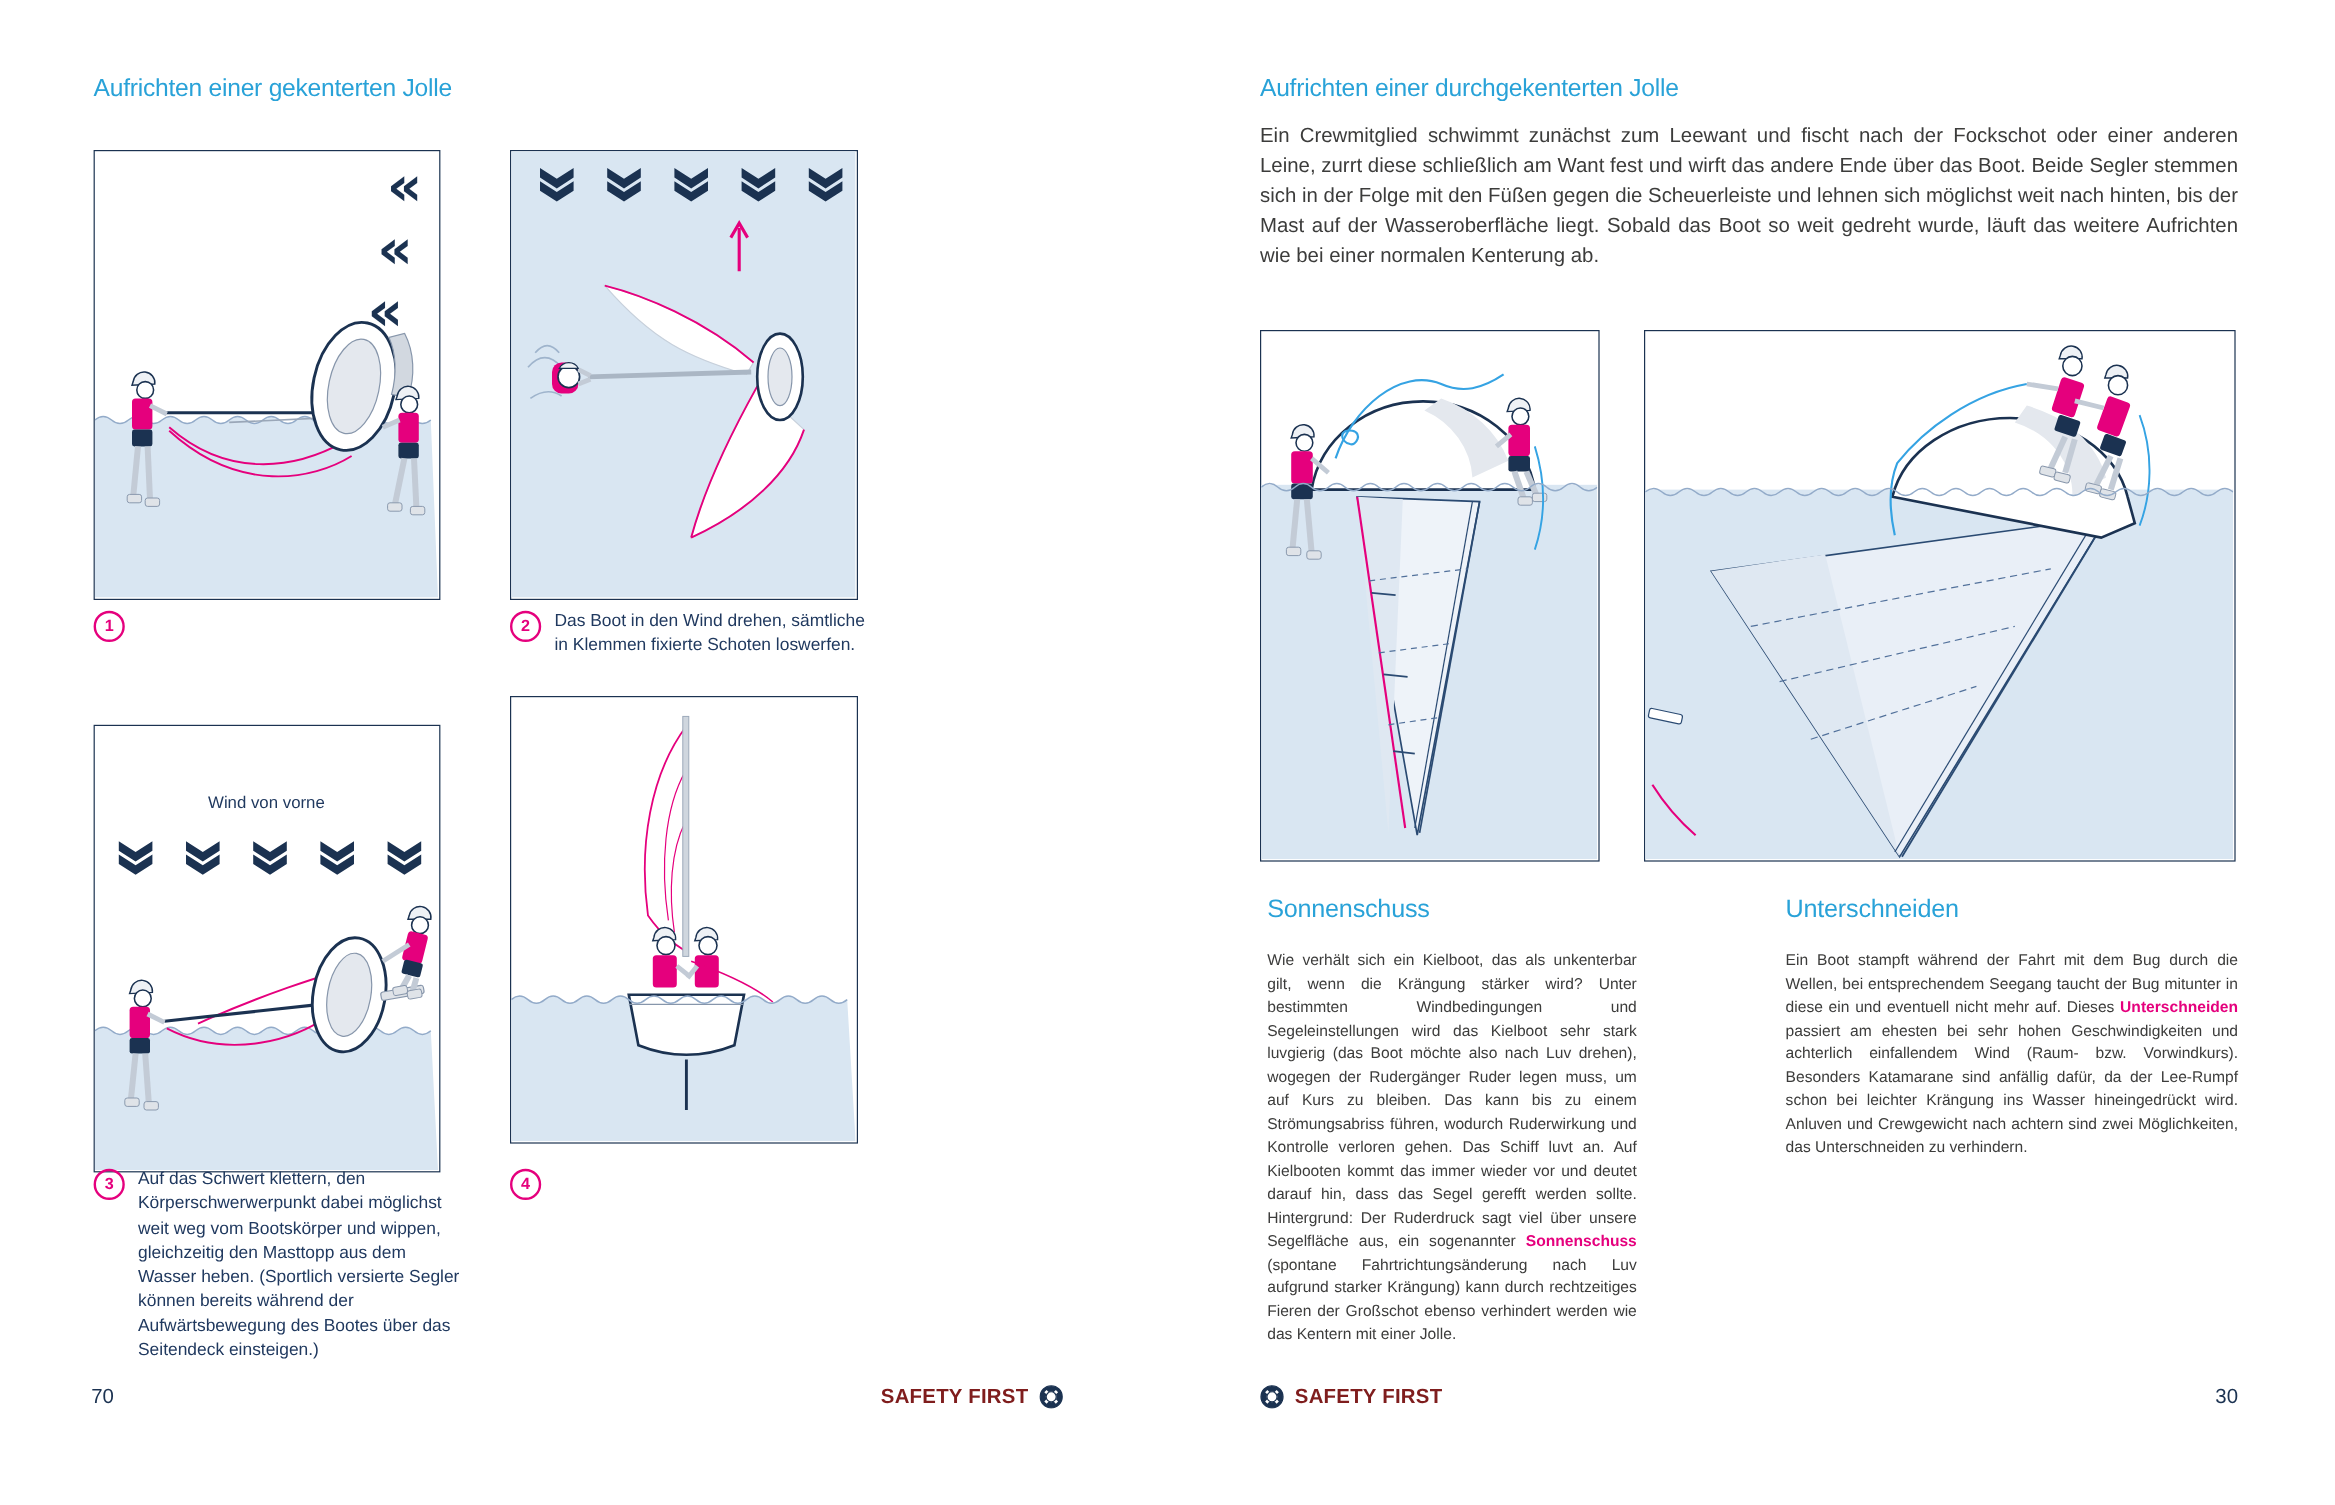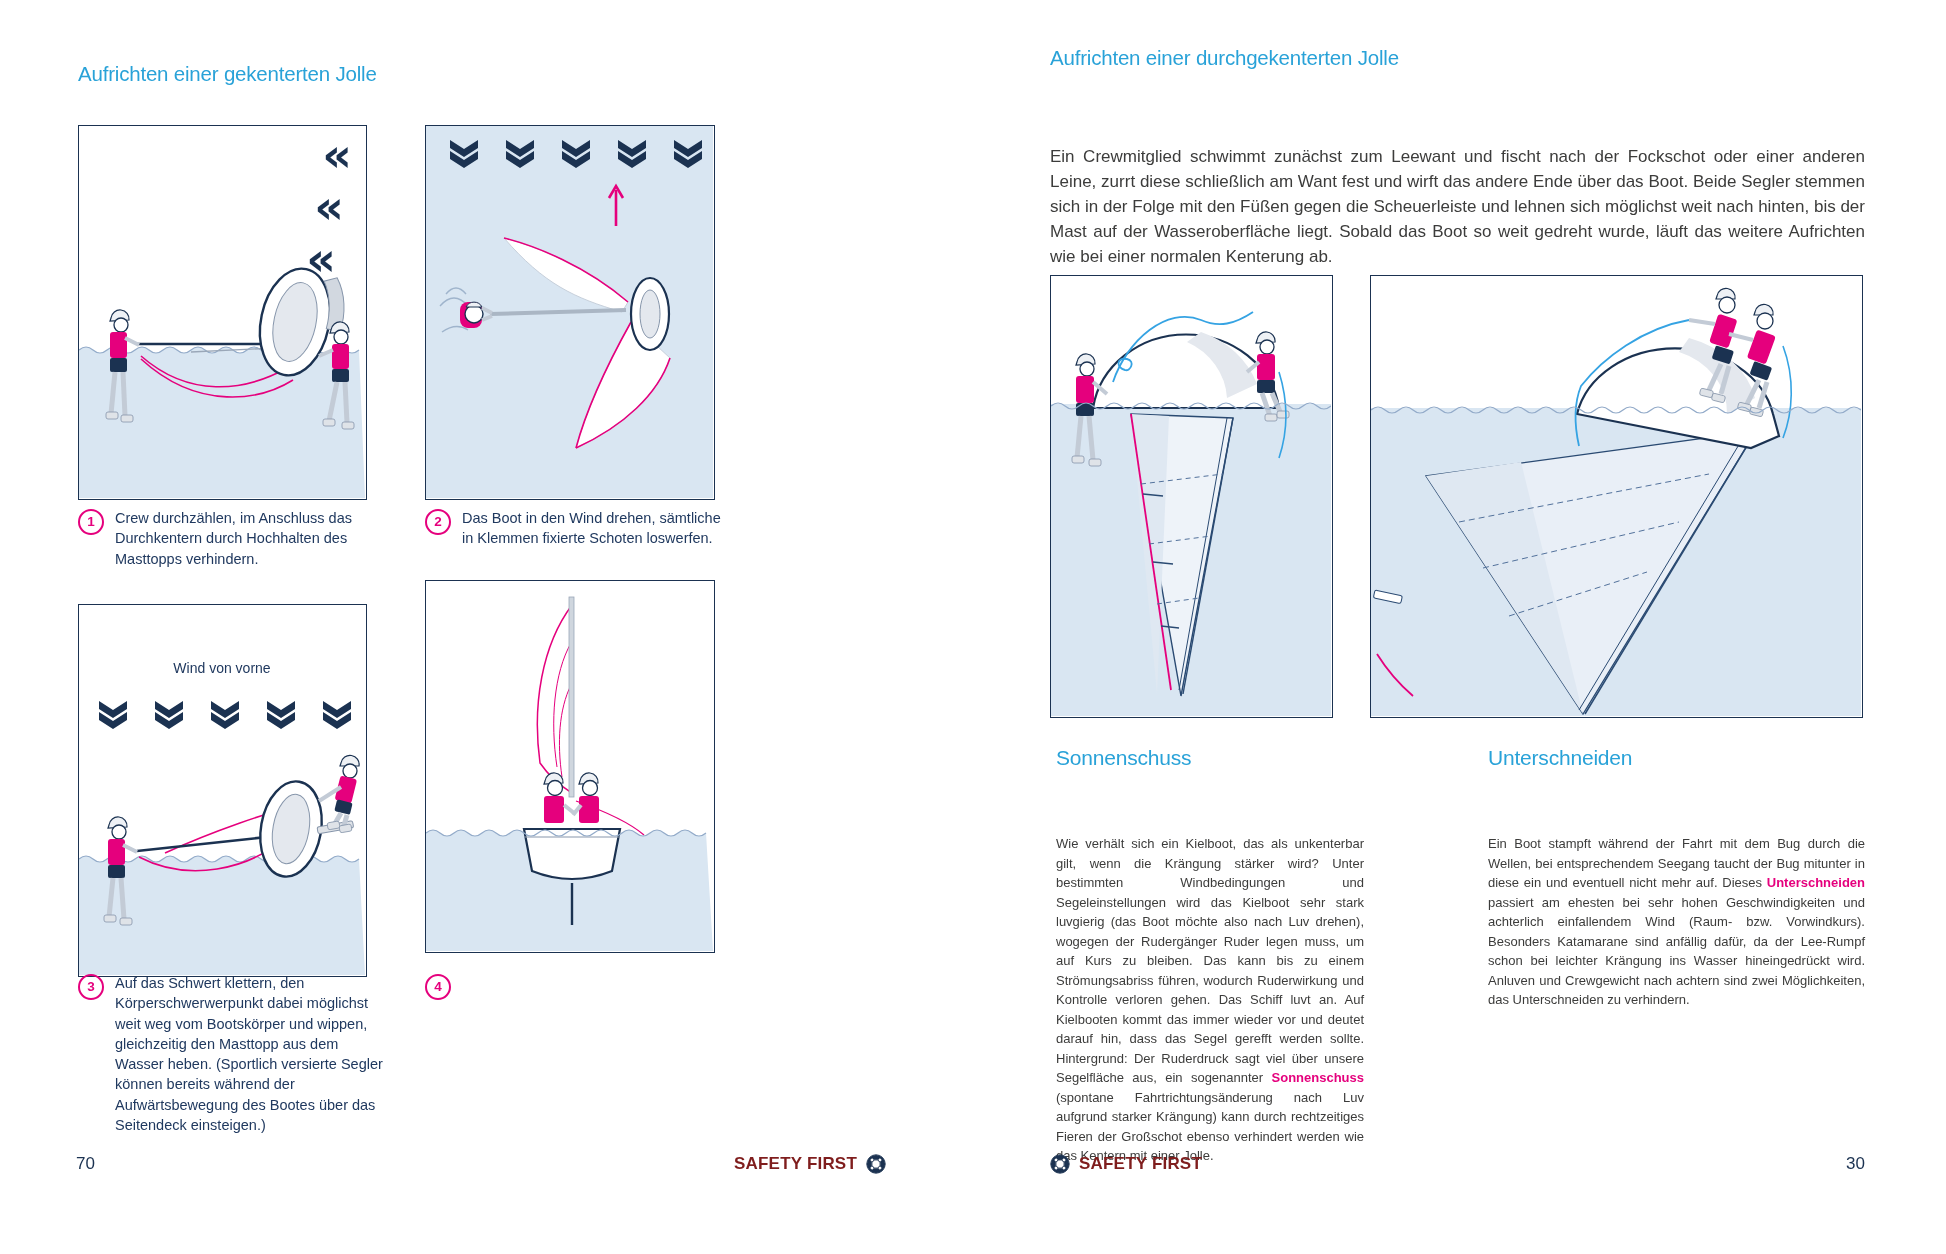--- a/index.html
+++ b/index.html
@@ -6,21 +6,21 @@
   #spread{position:relative;width:1946px;height:1225px;background:#ffffff;overflow:hidden;
           font-family:"Liberation Sans",sans-serif;}
   .h-blue{position:absolute;color:#29a2d8;font-size:20.5px;font-weight:500;letter-spacing:-0.2px;white-space:nowrap;}
   .panel{position:absolute;border:1.5px solid #1b3251;background:#fff;box-sizing:border-box;}
   .panel svg{display:block;}
   .caption{position:absolute;color:#20395f;font-size:14.5px;line-height:1.4;font-weight:500;}
   .cap-num{position:absolute;left:0;top:1px;width:22px;height:22px;border:2.2px solid #e5007d;border-radius:50%;
            color:#e5007d;font-weight:bold;font-size:13.5px;display:flex;align-items:center;justify-content:center;}
   .cap-text{display:block;margin-left:37px;}
   .hl{color:#e5007d;font-weight:bold;}
-  .bodytext{position:absolute;color:#3c3c3b;text-align:justify;margin-top:44px;}
+  .bodytext{position:absolute;color:#3c3c3b;text-align:justify;}
   .intro{font-size:17px;line-height:25px;}
   .col{font-size:13px;line-height:19.5px;}
   .colhead{font-size:21px;}
   .footer{position:absolute;top:1154px;color:#7f1d1d;font-weight:bold;font-size:17px;letter-spacing:0.2px;
           display:flex;align-items:center;gap:9px;}
   .pagenum{position:absolute;top:1154px;color:#1b3251;font-weight:normal;font-size:17px;}
   .chev-left{position:absolute;color:#1b3251;font-weight:bold;font-size:46px;line-height:1;font-family:"DejaVu Sans",sans-serif;}
   .windlabel{fill:#20395f;font-size:14px;font-family:"Liberation Sans",sans-serif;}
   svg text{font-family:"Liberation Sans",sans-serif;}
 </style>
@@ -128,21 +128,20 @@
         <path d="M40,181 a9,9 0 0 1 16,0 Z" fill="#eef1f5" stroke="#1b3251" stroke-width="1"></path>
         <line x1="56" y1="182" x2="66" y2="187" stroke="#c3cbd6" stroke-width="4"></line>
         <line x1="56" y1="194" x2="66" y2="190" stroke="#c3cbd6" stroke-width="4"></line>
         <path d="M16,206 q14,-10 26,-2" fill="none" stroke="#9fb4cc" stroke-width="1.4"></path>
       </g>
     </svg>
   </div>
 
   <div class="caption" style="left:78px;top:508px;width:300px;">
     <span class="cap-num">1</span>
-    <span class="cap-text">Crew durchzählen, im Anschluss das Durchkentern durch Hochhalten des Masttopps verhindern.</span>
   </div>
 
   <div class="caption" style="left:425px;top:508px;width:300px;">
     <span class="cap-num">2</span>
     <span class="cap-text">Das Boot in den Wind drehen, sämtliche in Klemmen fixierte Schoten loswerfen.</span>
   </div>
 
   <div class="panel" style="left:78px;top:580px;width:289px;height:373px;margin-top:24px;">
     <svg width="286" height="370" viewBox="0 0 286 370">
       <path d="M0,370 L0,254 q7,-6 14,0 t14,0 t14,0 t14,0 t14,0 t14,0 t14,0 t14,0 t14,0 t14,0 t14,0 t14,0 t14,0 t14,0 t14,0 t14,0 t14,0 t14,0 t14,0 t14,0 L286,370 Z" fill="#d9e6f2"></path>
@@ -262,21 +261,21 @@
         <line x1="5.2" y1="5.2" x2="8.2" y2="8.2"></line>
           <line x1="14.8" y1="5.2" x2="11.8" y2="8.2"></line>
         <line x1="5.2" y1="14.8" x2="8.2" y2="11.8"></line>
           <line x1="14.8" y1="14.8" x2="11.8" y2="11.8"></line>
       </g>
       <circle cx="10" cy="10" r="9.2" fill="none" stroke="#1b3251" stroke-width="1"></circle>
       <circle cx="10" cy="10" r="4.2" fill="none" stroke="#1b3251" stroke-width="1"></circle>
     </svg>
   </div>
 
-  <div class="h-blue" style="left:1050px;top:46px;">Aufrichten einer durchgekenterten Jolle</div>
+  <div class="h-blue" style="left:1050px;top:62px;">Aufrichten einer durchgekenterten Jolle</div>
 
   <div class="bodytext intro" style="left:1050px;top:100px;width:815px;">Ein Crewmitglied schwimmt zunächst zum Leewant und fischt nach der Fockschot oder einer anderen Leine, zurrt diese schließlich am Want fest und wirft das andere Ende über das Boot. Beide Segler stemmen sich in der Folge mit den Füßen gegen die Scheuerleiste und lehnen sich möglichst weit nach hinten, bis der Mast auf der Wasseroberfläche liegt. Sobald das Boot so weit gedreht wurde, läuft das weitere Aufrichten wie bei einer normalen Kenterung ab.</div>
 
   <div class="panel" style="left:1050px;top:275px;width:283px;height:443px;">
     <svg width="280" height="440" viewBox="0 0 280 440">
       <rect x="0" y="128" width="280" height="312" fill="#d9e6f2"></rect>
 
       <path d="M80,138 L182,142 L130,420 Z" fill="#eef3f9" stroke="#2a4a72" stroke-width="1.4"></path>
       <path d="M80,138 L118,140 L106,418 Z" fill="#dfe8f2" stroke="none"></path>
       <line x1="80" y1="138" x2="120" y2="414" stroke="#e5007d" stroke-width="1.8"></line>

